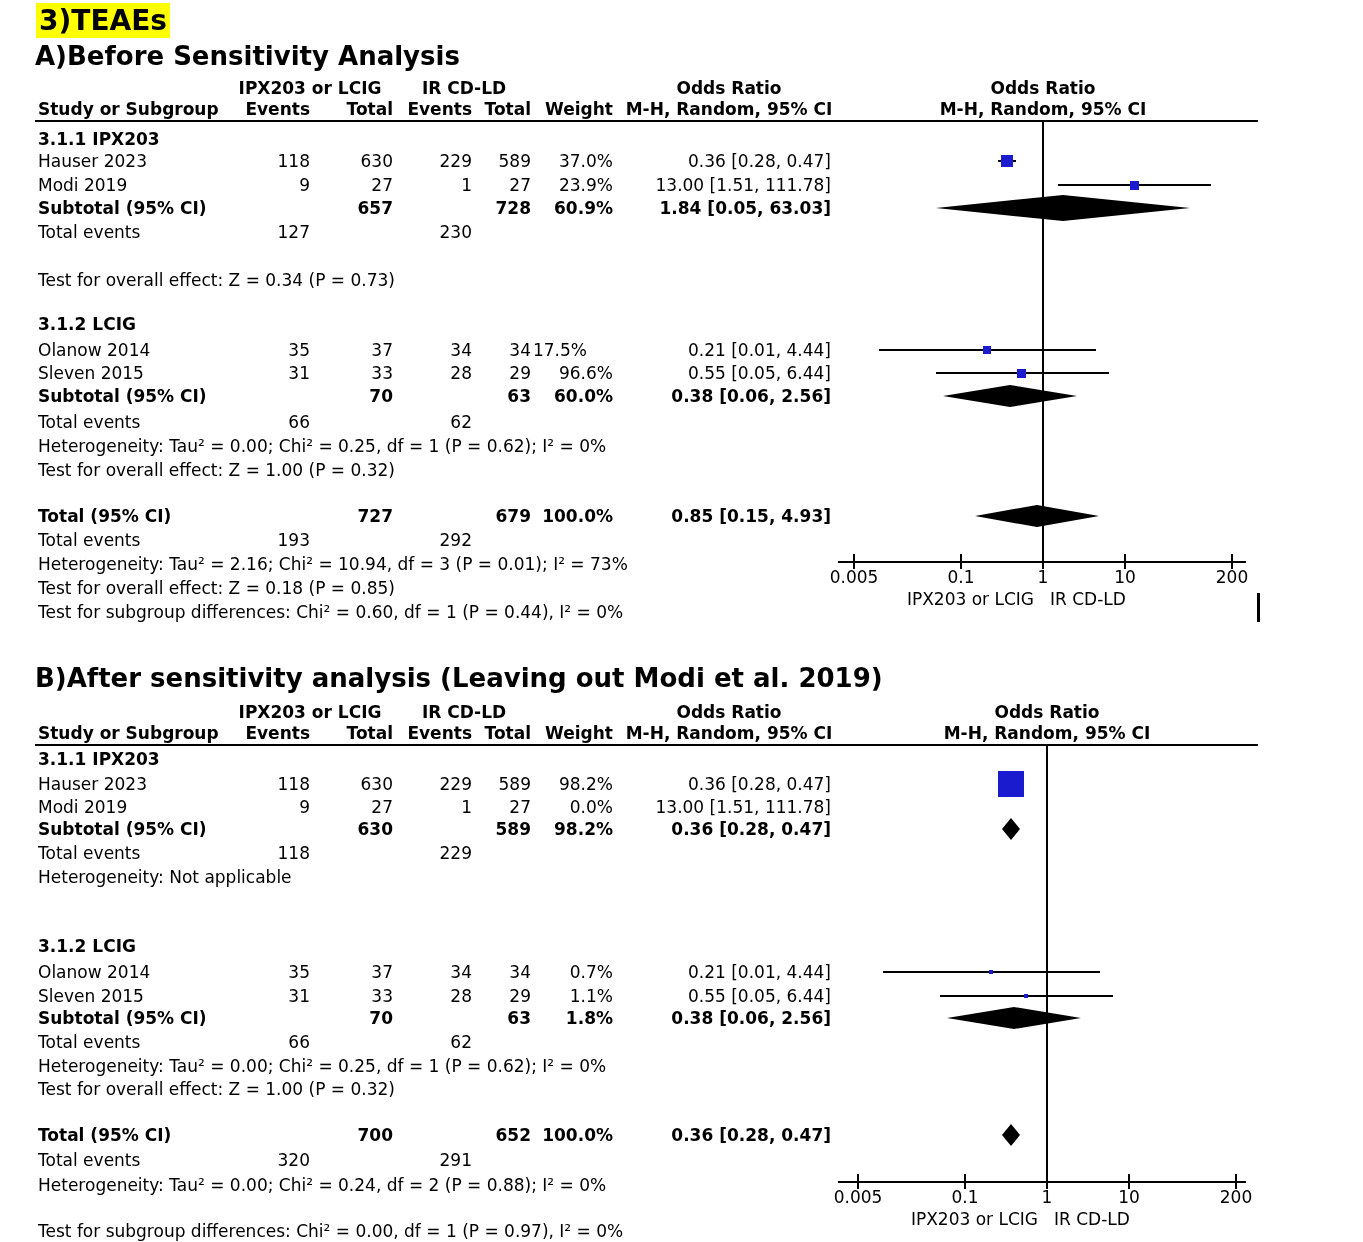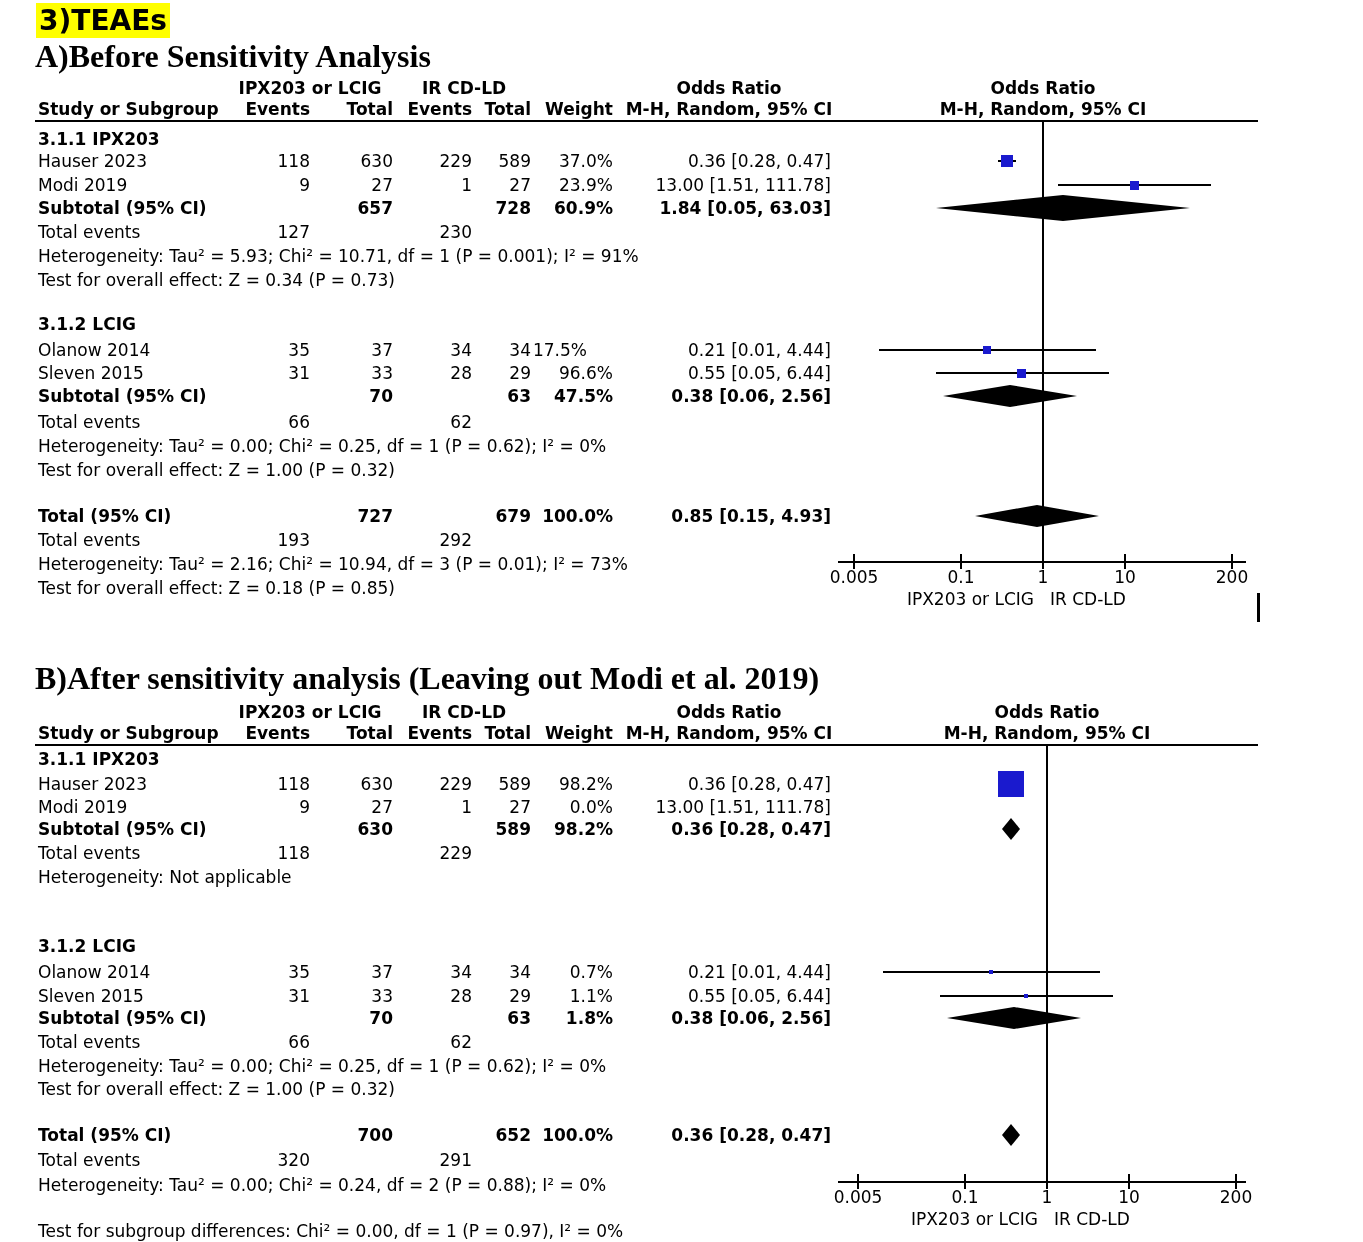--- a/index.html
+++ b/index.html
@@ -2,21 +2,21 @@
 <html><head>
 <meta charset="utf-8">
 <style>
   html,body{margin:0;padding:0;background:#fff;}
   #fig{position:relative;width:1363px;height:1242px;background:#ffffff;
        font-family:"DejaVu Sans","Liberation Sans",sans-serif;color:#000;overflow:hidden;}
   .t{position:absolute;white-space:nowrap;font-size:17px;line-height:22px;color:#000;}
   .b{font-weight:bold;}
   .num{text-align:right;}
   .ctr{transform:translateX(-50%);}
-  .title{position:absolute;white-space:nowrap;font-size:32px;line-height:32px;font-weight:bold;font-family:Liberation Serif, serif;}
+  .title{position:absolute;white-space:nowrap;font-size:26px;line-height:32px;font-weight:bold;}
   .heading{position:absolute;left:28px;top:4px;font-size:28px;line-height:34px;font-weight:bold;margin-left:8px;}
   .hl{padding:1px 3px;}
   .hline{position:absolute;background:#000;}
   .vline{position:absolute;background:#000;}
   .sq{position:absolute;}
   .dia{position:absolute;background:#000;clip-path:polygon(0 50%,50% 0,100% 50%,50% 100%);}
 </style>
 </head>
 <body>
 
@@ -58,21 +58,20 @@
     <div class="sq" style="left: 1130px; top: 181px; width: 9px; height: 9px; background: rgb(26, 26, 206);"></div>
     <div class="t b" style="left: 38px; top: 197px;">Subtotal (95% CI)</div>
     <div class="t num b" style="right: 970px; top: 197px;">657</div>
     <div class="t num b" style="right: 832px; top: 197px;">728</div>
     <div class="t num b" style="right: 750px; top: 197px;">60.9%</div>
     <div class="t num b" style="right: 532px; top: 197px;">1.84 [0.05, 63.03]</div>
     <div class="dia" style="left: 936px; top: 195px; width: 254px; height: 26px; background: rgb(0, 0, 0);"></div>
     <div class="t" style="left: 38px; top: 221px;">Total events</div>
     <div class="t num" style="right: 1053px; top: 221px;">127</div>
     <div class="t num" style="right: 891px; top: 221px;">230</div>
-    <div class="t" style="left: 38px; top: 245px;">Heterogeneity: Tau² = 5.93; Chi² = 10.71, df = 1 (P = 0.001); I² = 91%</div>
     <div class="t" style="left: 38px; top: 269px;">Test for overall effect: Z = 0.34 (P = 0.73)</div>
     <div class="t b" style="left: 38px; top: 313px;">3.1.2 LCIG</div>
     <div class="t" style="left: 38px; top: 339px;">Olanow 2014</div>
     <div class="t num" style="right: 1053px; top: 339px;">35</div>
     <div class="t num" style="right: 970px; top: 339px;">37</div>
     <div class="t num" style="right: 891px; top: 339px;">34</div>
     <div class="t num" style="right: 832px; top: 339px;">34</div>
     <div class="t num" style="right: 776px; top: 339px;">17.5%</div>
     <div class="t num" style="right: 532px; top: 339px;">0.21 [0.01, 4.44]</div>
     <div class="hline" style="left: 879px; top: 349px; width: 217px; height: 2px;"></div>
@@ -82,39 +81,40 @@
     <div class="t num" style="right: 970px; top: 362px;">33</div>
     <div class="t num" style="right: 891px; top: 362px;">28</div>
     <div class="t num" style="right: 832px; top: 362px;">29</div>
     <div class="t num" style="right: 750px; top: 362px;">96.6%</div>
     <div class="t num" style="right: 532px; top: 362px;">0.55 [0.05, 6.44]</div>
     <div class="hline" style="left: 936px; top: 372px; width: 173px; height: 2px;"></div>
     <div class="sq" style="left: 1017px; top: 369px; width: 9px; height: 9px; background: rgb(26, 26, 206);"></div>
     <div class="t b" style="left: 38px; top: 385px;">Subtotal (95% CI)</div>
     <div class="t num b" style="right: 970px; top: 385px;">70</div>
     <div class="t num b" style="right: 832px; top: 385px;">63</div>
-    <div class="t num b" style="right: 750px; top: 385px;">47.5%</div>
+    <div class="t num b" style="right: 750px; top: 385px;">60.0%</div>
     <div class="t num b" style="right: 532px; top: 385px;">0.38 [0.06, 2.56]</div>
     <div class="dia" style="left: 943px; top: 385px; width: 134px; height: 22px; background: rgb(0, 0, 0);"></div>
     <div class="t" style="left: 38px; top: 411px;">Total events</div>
     <div class="t num" style="right: 1053px; top: 411px;">66</div>
     <div class="t num" style="right: 891px; top: 411px;">62</div>
     <div class="t" style="left: 38px; top: 435px;">Heterogeneity: Tau² = 0.00; Chi² = 0.25, df = 1 (P = 0.62); I² = 0%</div>
     <div class="t" style="left: 38px; top: 459px;">Test for overall effect: Z = 1.00 (P = 0.32)</div>
     <div class="t b" style="left: 38px; top: 505px;">Total (95% CI)</div>
     <div class="t num b" style="right: 970px; top: 505px;">727</div>
     <div class="t num b" style="right: 832px; top: 505px;">679</div>
     <div class="t num b" style="right: 750px; top: 505px;">100.0%</div>
     <div class="t num b" style="right: 532px; top: 505px;">0.85 [0.15, 4.93]</div>
     <div class="dia" style="left: 975px; top: 505px; width: 124px; height: 22px; background: rgb(0, 0, 0);"></div>
     <div class="t" style="left: 38px; top: 529px;">Total events</div>
     <div class="t num" style="right: 1053px; top: 529px;">193</div>
     <div class="t num" style="right: 891px; top: 529px;">292</div>
     <div class="t" style="left: 38px; top: 553px;">Heterogeneity: Tau² = 2.16; Chi² = 10.94, df = 3 (P = 0.01); I² = 73%</div>
     <div class="t" style="left: 38px; top: 577px;">Test for overall effect: Z = 0.18 (P = 0.85)</div>
+    <div class="t" style="left: 38px; top: 601px;">Test for subgroup differences: Chi² = 0.60, df = 1 (P = 0.44), I² = 0%</div>
     <div class="hline" style="left: 838px; top: 561px; width: 408px; height: 2px;"></div>
     <div class="vline" style="left: 853px; top: 554px; width: 2px; height: 15px;"></div>
     <div class="t ctr" style="left: 854px; top: 566px;">0.005</div>
     <div class="vline" style="left: 960px; top: 554px; width: 2px; height: 15px;"></div>
     <div class="t ctr" style="left: 961px; top: 566px;">0.1</div>
     <div class="vline" style="left: 1042px; top: 554px; width: 2px; height: 15px;"></div>
     <div class="t ctr" style="left: 1043px; top: 566px;">1</div>
     <div class="vline" style="left: 1124px; top: 554px; width: 2px; height: 15px;"></div>
     <div class="t ctr" style="left: 1125px; top: 566px;">10</div>
     <div class="vline" style="left: 1231px; top: 554px; width: 2px; height: 15px;"></div>

